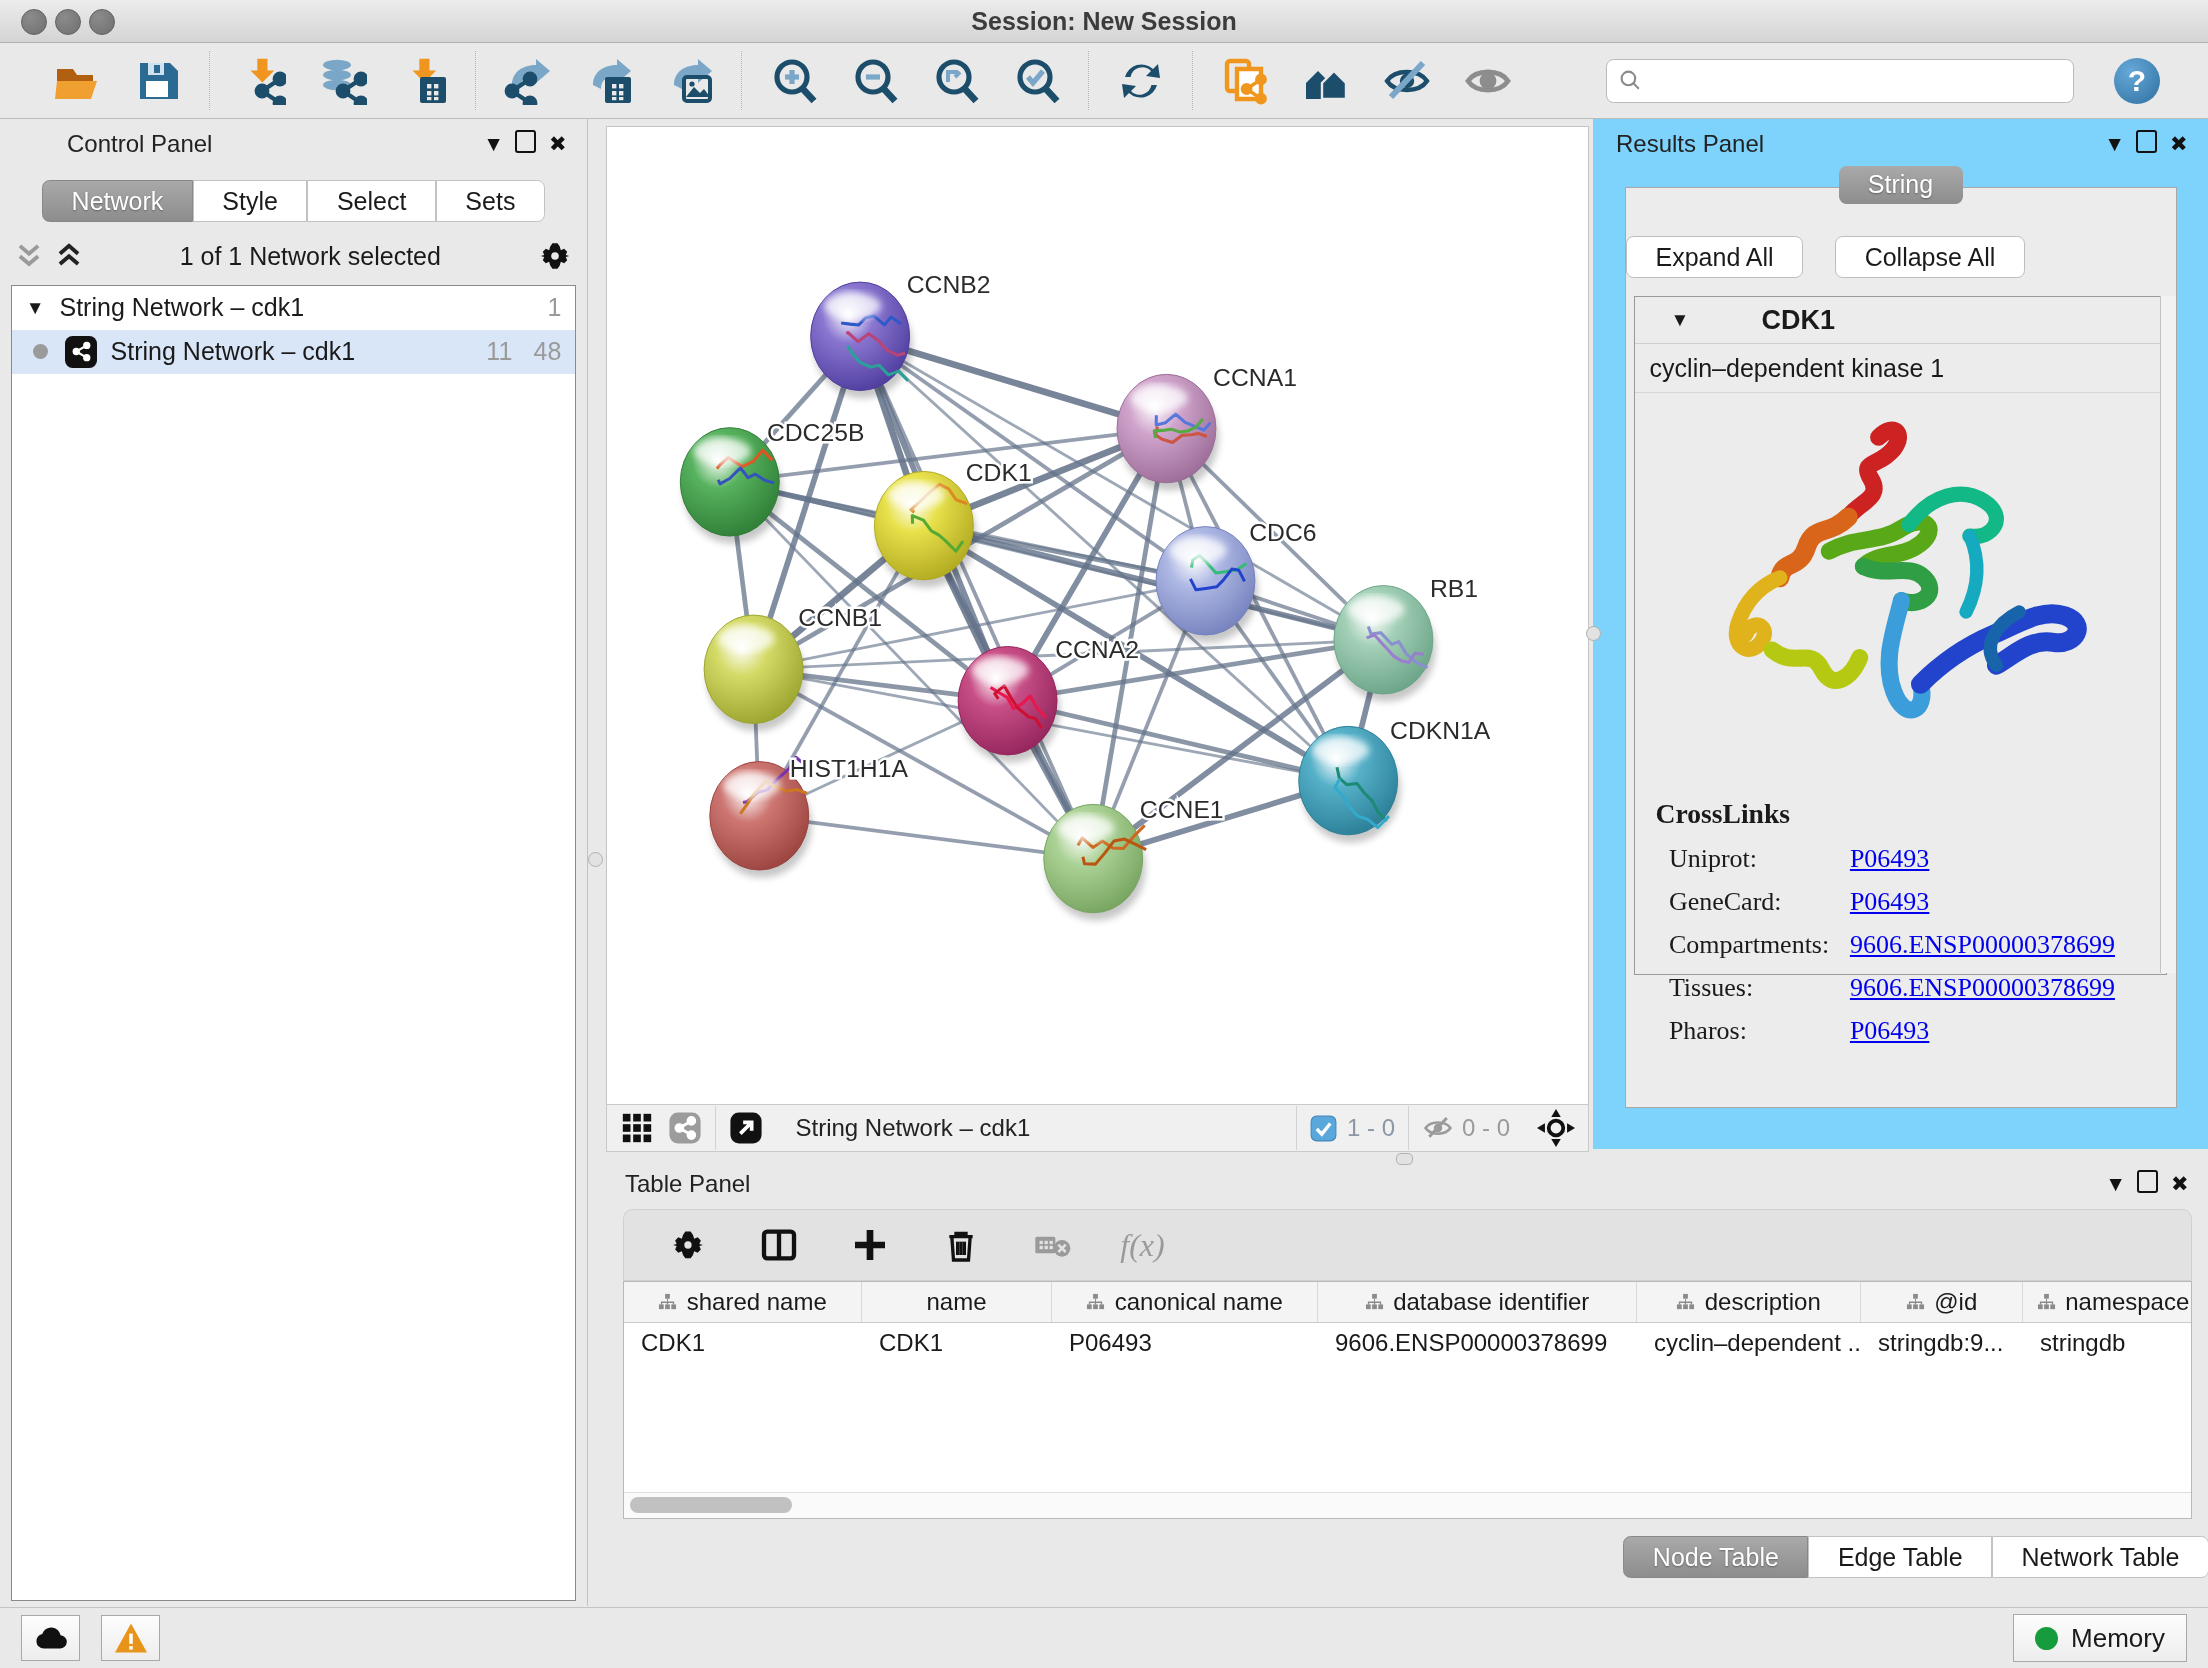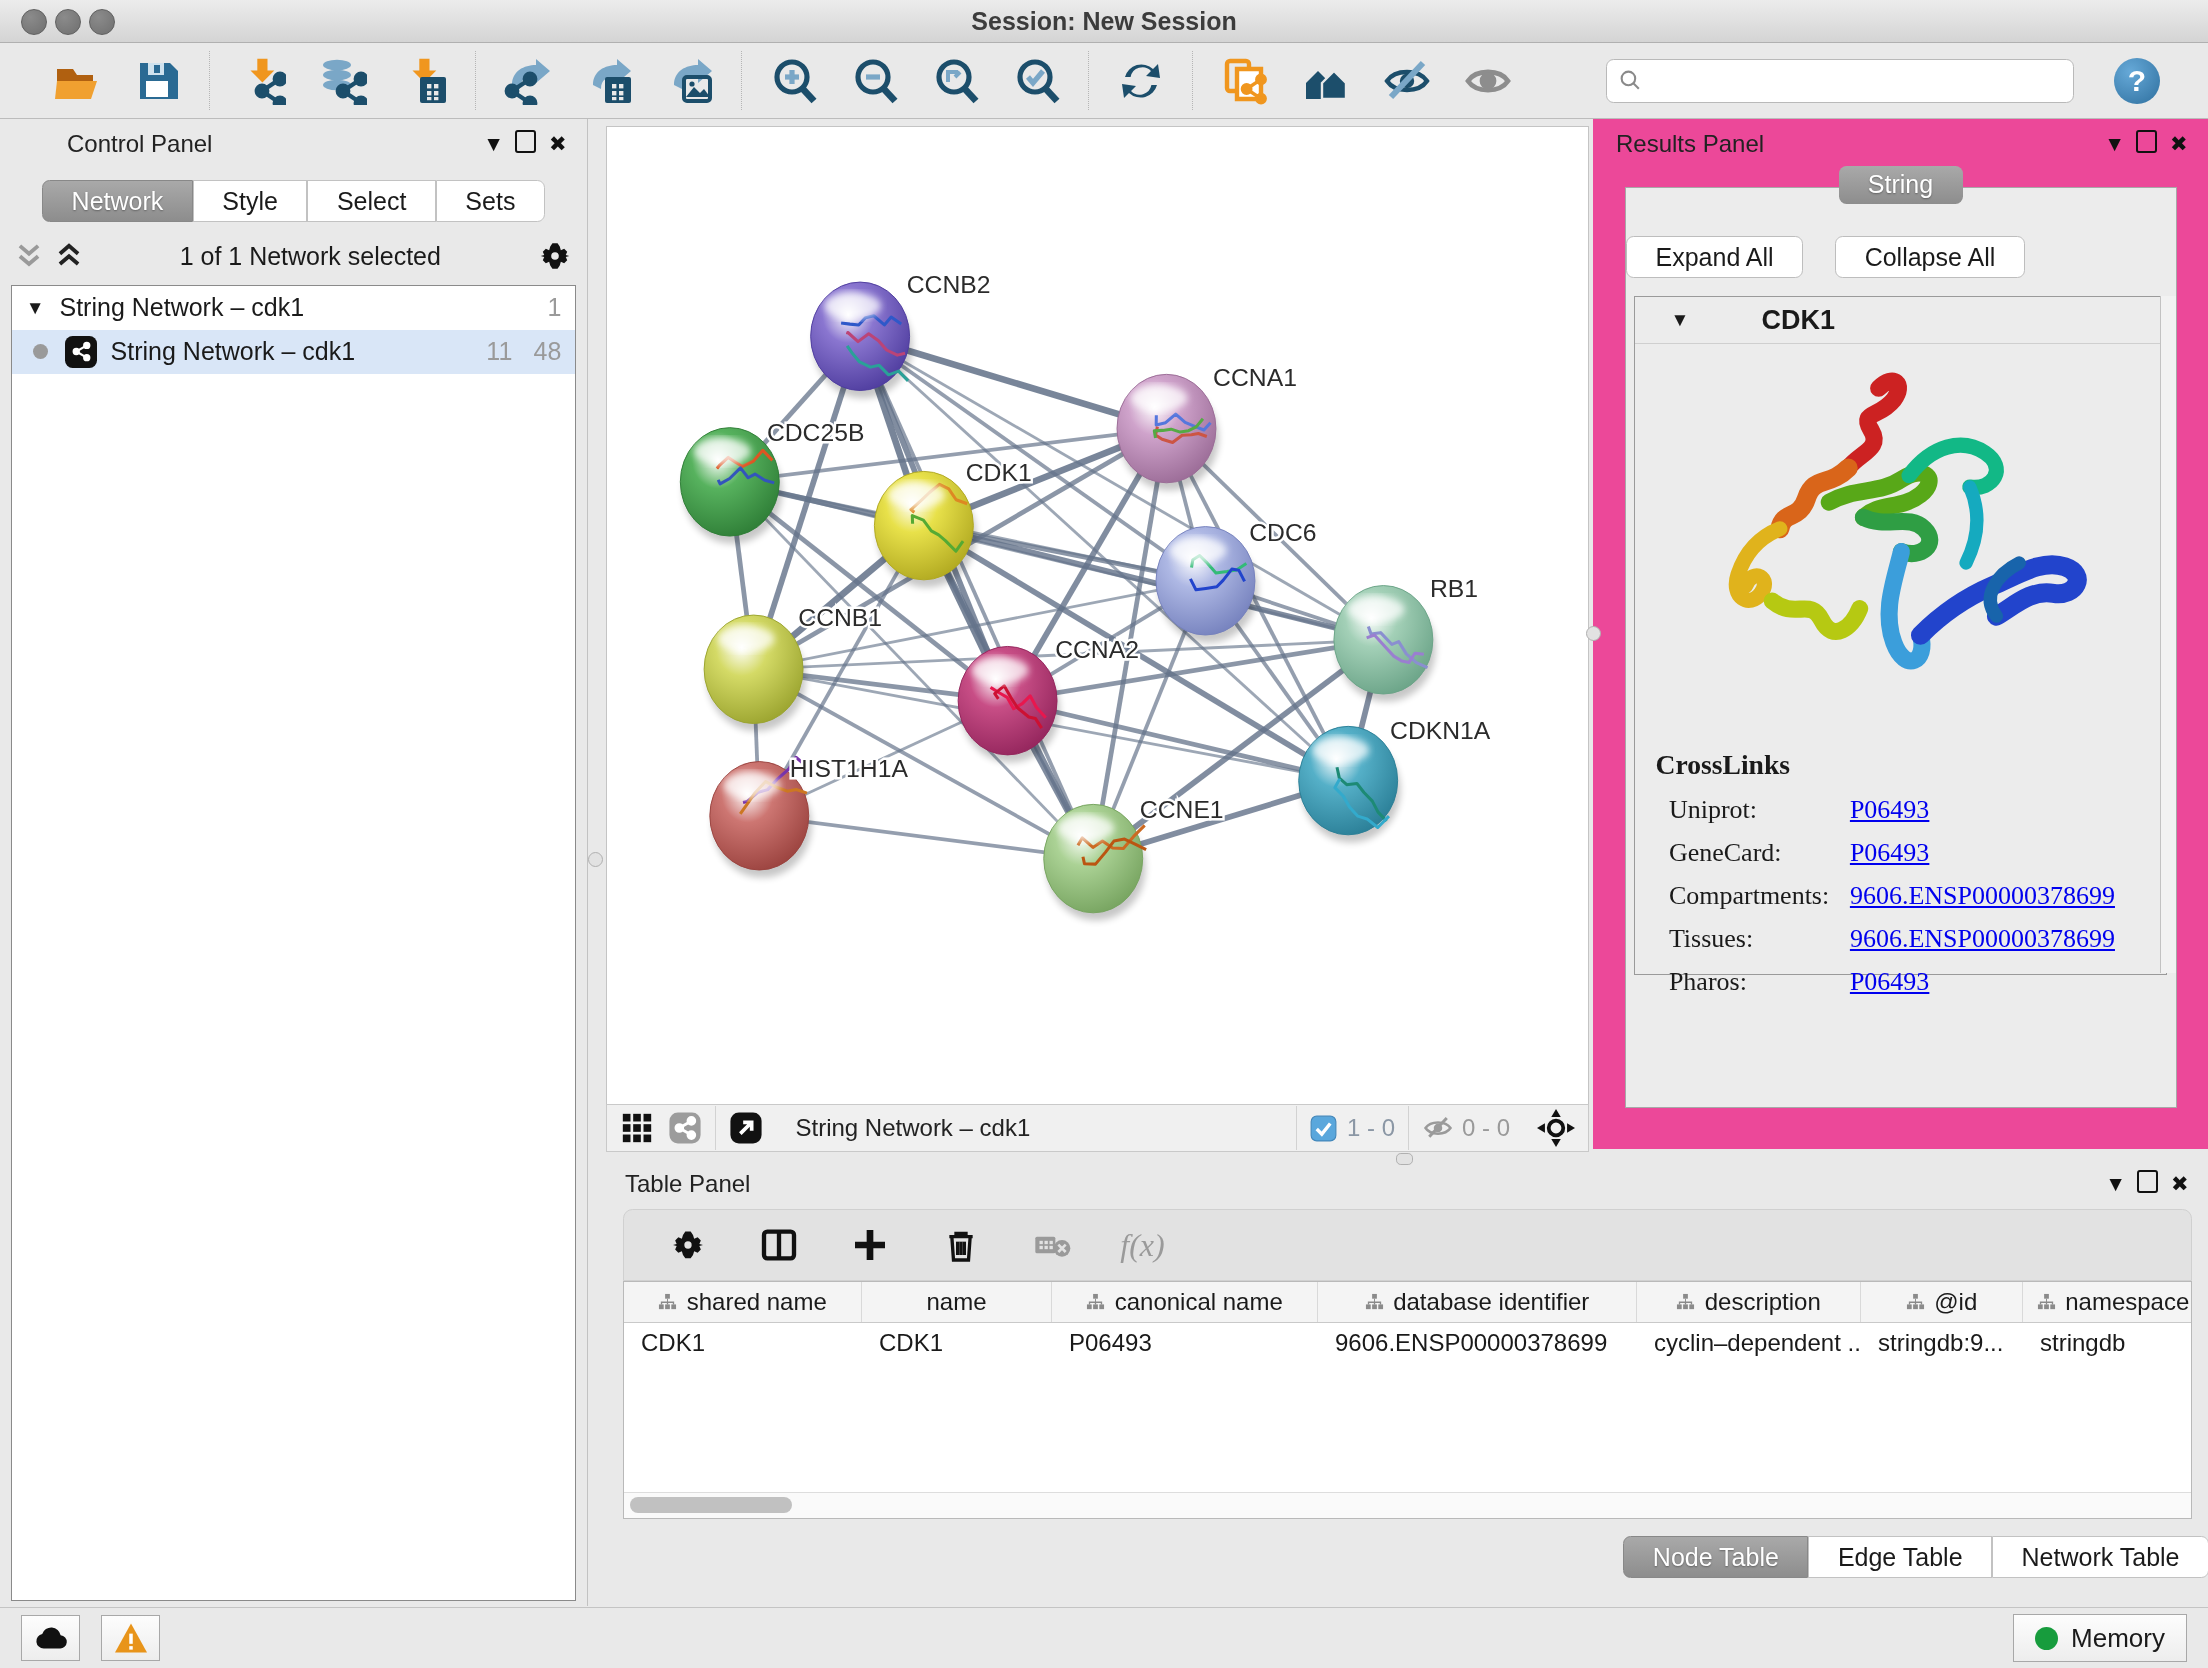--- a/index.html
+++ b/index.html
@@ -56,21 +56,21 @@
              justify-content:center;margin-right:13.3px;}
   
   .net-canvas{left:606px;top:126px;width:981px;height:978px;background:#fff;border:1px solid #c4c4c4;}
   .net-status{left:606px;top:1104px;width:981px;height:46px;background:#f0f0f0;border:1px solid #c9c9c9;
               display:flex;align-items:center;font-size:24px;}
   .ns-sep{width:0;height:44px;border-left:1px solid #d2d2d2;}
   .ns-icons{display:flex;align-items:center;gap:13.3px;padding:0 13.3px;}
   .ns-title{flex:1;padding-left:19px;color:#222;}
   .ns-counts{display:flex;align-items:center;gap:9.5px;color:#8b97a5;padding:0 13.3px;}
   
-  .results-panel{left:1593px;top:119px;width:615px;height:1030px;background:#ec4899;}
+  .results-panel{left:1593px;top:119px;width:615px;height:1030px;background:#7dd3fc;}
   .rp-head{padding:11.4px 13.3px 0 23px;}
   .stringtab{margin:7.6px auto 0 auto;width:124px;height:38px;border-radius:7.6px;
              background:linear-gradient(#a9a9a9,#8d8d8d);color:#fff;font-size:25px;display:flex;
              align-items:center;justify-content:center;text-shadow:0 1px 1.9px rgba(0,0,0,.35);position:relative;z-index:2;}
   .rp-box{position:absolute;left:32px;top:68px;width:550px;height:919px;border:1.9px solid #a8a8a8;
           background:#ececec;z-index:1;}
   .rp-buttons{display:flex;justify-content:flex-start;gap:32px;margin-top:48px;}
   .rp-btn{background:#fff;border:1px solid #bdbdbd;border-radius:7.6px;height:40px;line-height:40px;
           padding:0 28.5px;font-size:25px;cursor:pointer;}
   .entrybox{position:absolute;left:7.6px;top:108px;width:531px;height:677px;border:1.9px solid #9a9a9a;background:#ececec;}
@@ -669,20 +669,21 @@
   <div class="rp-box">
     <div class="rp-buttons">
       <span class="rp-btn">Expand All</span>
       <span class="rp-btn">Collapse All</span>
     </div>
     <div class="entrybox">
       <div class="entryhead">
         <span class="tri">▼</span>
         <span class="gene">CDK1</span>
       </div>
+      <div class="entrydesc">cyclin–dependent kinase 1</div>
       <div class="structwrap">
         <svg width="409" height="380" viewBox="0 0 215 200">
           <g fill="none" stroke-linecap="round">
             <path d="M96 18 C104 10 110 16 104 24 C96 34 86 30 92 40 C98 50 86 52 80 60" stroke="#cc2222" stroke-width="9"></path>
             <path d="M80 60 C70 70 62 64 58 76 C54 88 46 82 44 92" stroke="#d9651a" stroke-width="10"></path>
             <path d="M44 92 C34 96 26 104 22 116 C18 128 28 134 34 126 C40 118 30 112 26 122" stroke="#e0b31c" stroke-width="8"></path>
             <path d="M40 130 C52 140 60 128 66 140 C72 152 82 144 86 134" stroke="#b6c912" stroke-width="9"></path>
             <path d="M70 78 C84 70 96 74 108 66 C120 58 128 66 118 74 C108 82 96 78 88 86" stroke="#58a818" stroke-width="9"></path>
             <path d="M88 86 C100 92 112 84 120 92 C128 100 118 108 108 104" stroke="#2f9e44" stroke-width="9"></path>
             <path d="M112 64 C124 48 140 44 152 52 C164 60 156 72 144 70" stroke="#12b886" stroke-width="8"></path>

